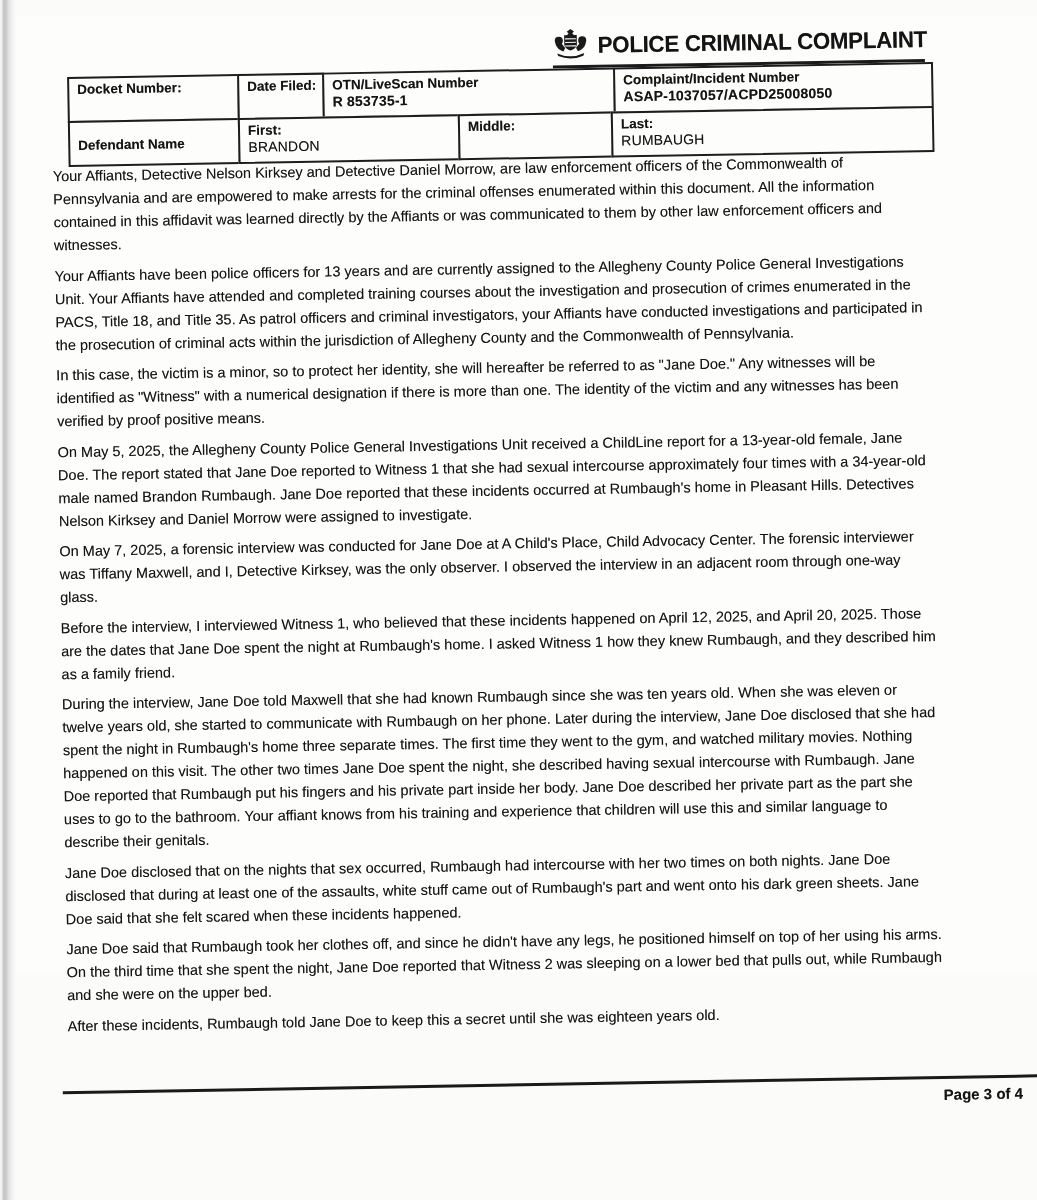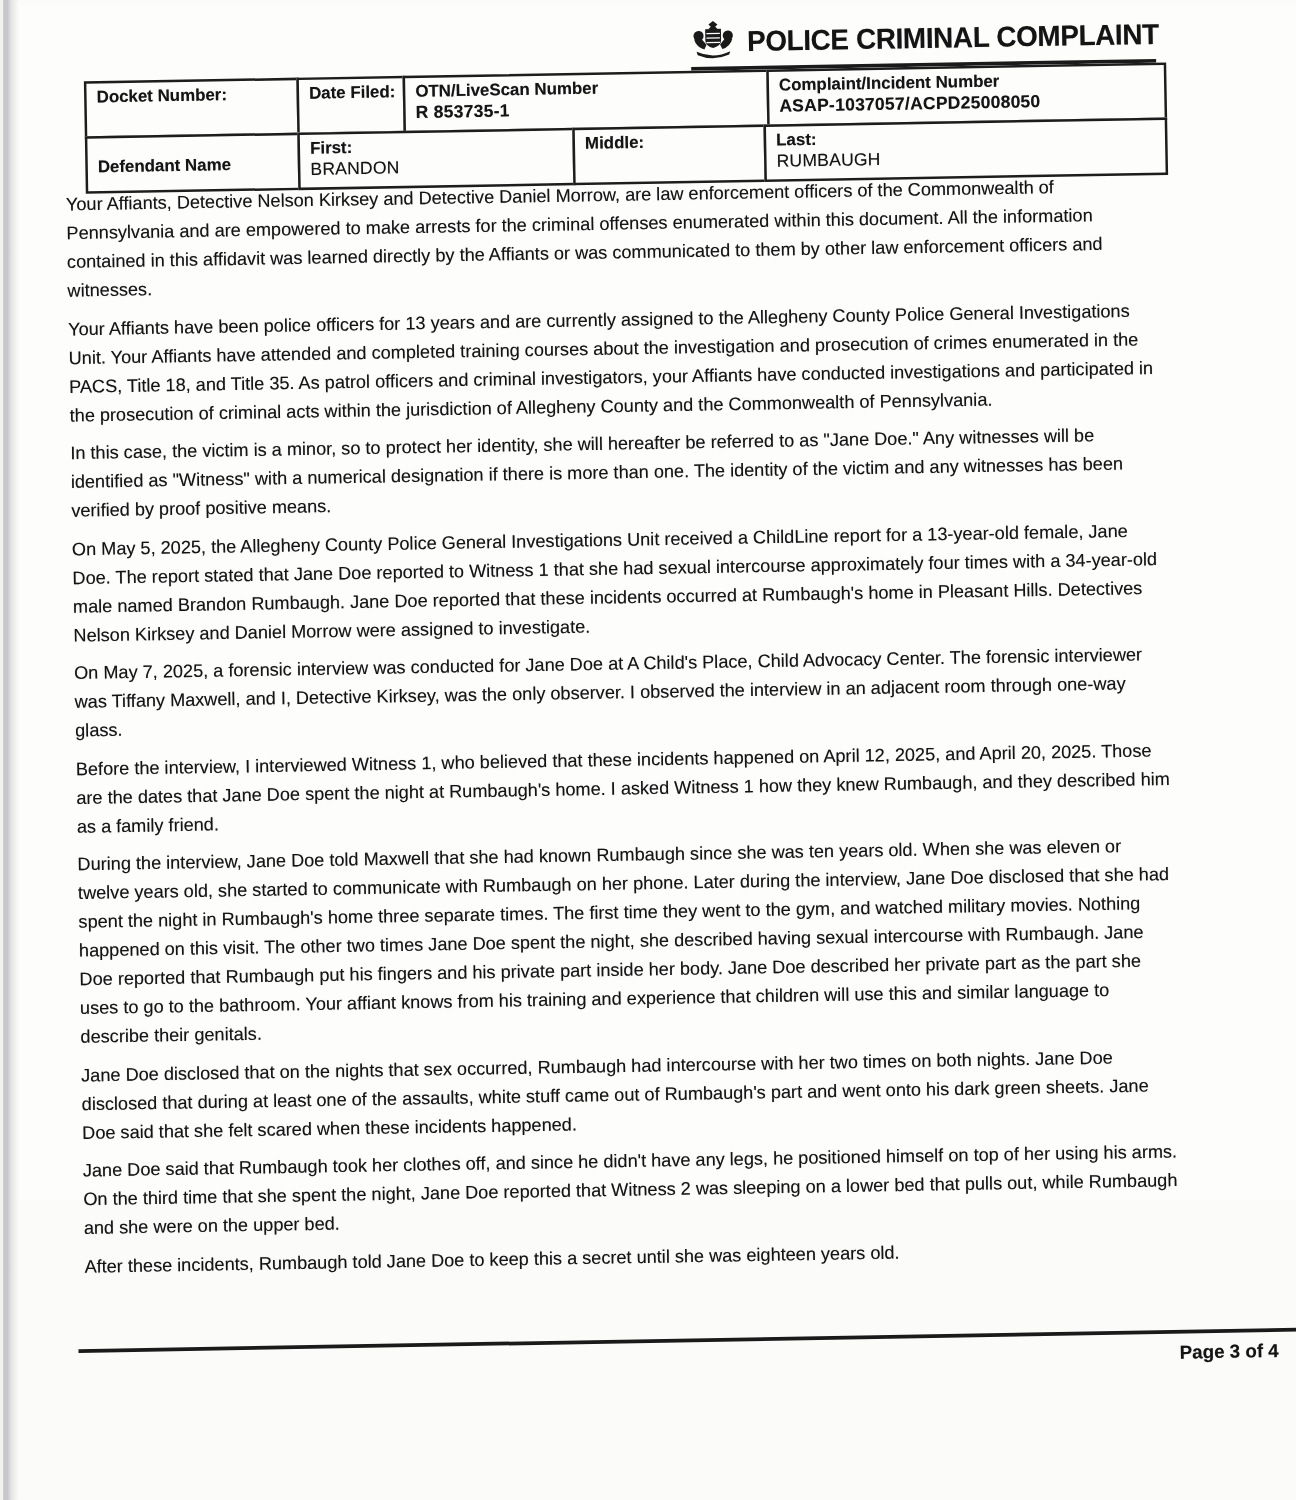--- a/index.html
+++ b/index.html
@@ -9,21 +9,21 @@
     font-family:"Liberation Sans","DejaVu Sans",sans-serif;
     color:#141414;
     overflow:hidden;
   }
   .scan{position:relative;width:1037px;height:1200px;background:#fbfbfa;overflow:hidden;}
   .scan-edge{
     position:absolute;left:0;top:0;width:16px;height:100%;
     background:linear-gradient(90deg,#f2f2f1 0px,#f2f2f1 2px,#c6c6c8 3px,#c9c9cb 6px,#e4e4e3 9px,#f4f4f3 13px,#fdfdfc 16px);
     z-index:3;
   }
-  .page{position:absolute;left:14px;top:4px;width:1023px;height:956px;background:#fdfdfc;}
+  .page{position:absolute;left:14px;top:16px;width:1023px;height:956px;background:#fdfdfc;}
   .content{
     position:absolute;left:0;top:0;width:1010px;height:1200px;
     transform:rotate(-1deg);
     transform-origin:0 0;
     text-shadow:0 0 0.6px rgba(20,20,20,0.45);
   }
   
   .title-block{
     position:absolute;left:538px;top:22px;width:372px;height:34px;
     display:flex;align-items:center;gap:9px;

